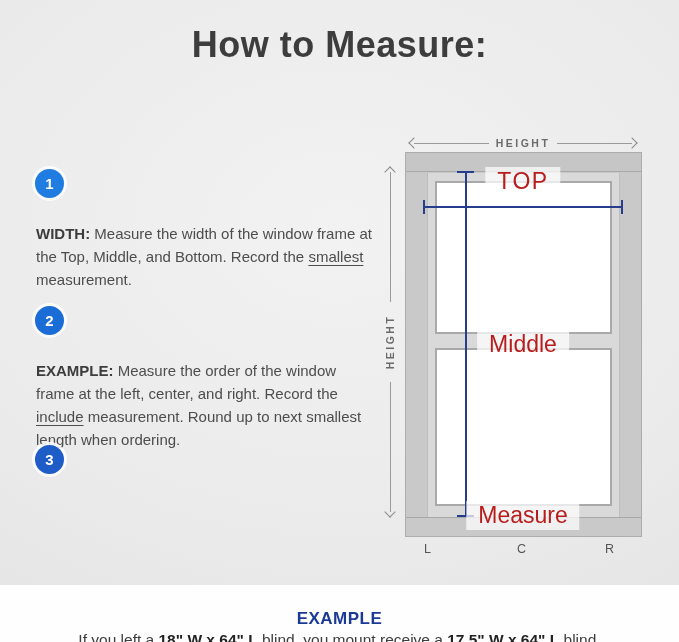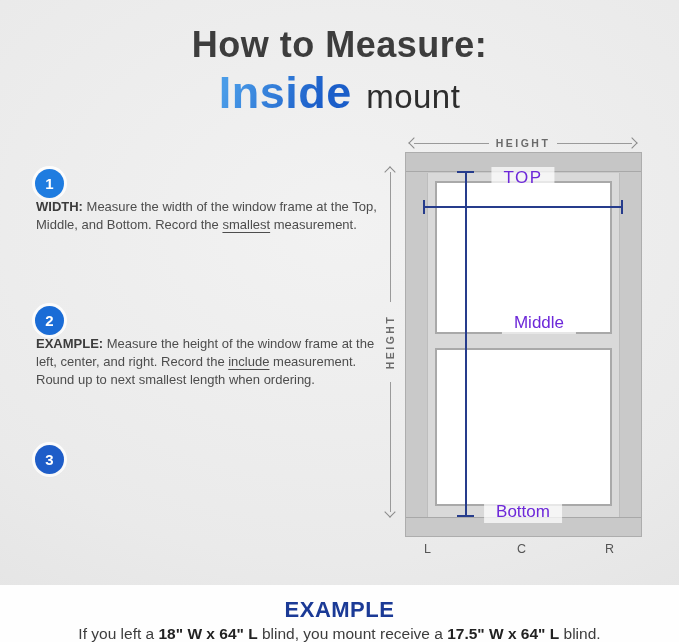--- a/index.html
+++ b/index.html
@@ -29,21 +29,21 @@
   
   .step{position:absolute;left:33px;width:345px;}
   .step-1{top:169px;} .step-2{top:306px;} .step-3{top:445px;}
   .badge{
     width:29px;height:29px;border-radius:50%;display:flex;align-items:center;justify-content:center;
     color:#fff;font-size:15px;font-weight:700;
     box-shadow:0 0 0 3px rgba(255,255,255,.85), 0 1px 3px rgba(0,0,0,.25);
     margin-left:2px;
   }
   .step-1 .badge{background:var(--badge1);} .step-2 .badge{background:var(--badge2);} .step-3 .badge{background:var(--badge3);}
-  .step p{margin-top:0;font-size:13px;line-height:18px;color:#4d4d4d;padding-left:3px;}
+  .step p{margin-top:24px;font-size:15px;line-height:23px;color:#4d4d4d;padding-left:3px;}
   .step p strong{color:#3c3c3c;font-weight:700;}
   .u{text-decoration:underline;text-underline-offset:3px;}
   
   .win{position:absolute;left:405px;top:152px;width:237px;height:385px;background:var(--frame_gray);border:1px solid #adadad;}
   .win-topbar{position:absolute;left:0;top:0;width:100%;height:19px;background:#c6c6c6;border-bottom:1px solid #a8a8a8;}
   .win-inner{position:absolute;left:21px;top:20px;right:21px;bottom:19px;background:var(--jamb_gray);border-left:1px solid #bdbdbd;border-right:1px solid #bdbdbd;}
   .pane{position:absolute;left:7px;right:7px;background:#fff;border:2px solid var(--pane_border);}
   .pane-top{top:8px;height:153px;}
   .pane-bottom{top:175px;height:158px;}
   .sill-line{position:absolute;left:0;right:0;bottom:18px;height:1px;background:#a8a8a8;}
@@ -52,65 +52,61 @@
   .vline{left:465px;top:172px;width:2px;height:345px;}
   .vtick-t{left:457px;top:171px;width:17px;height:2px;}
   .vtick-b{left:457px;top:515px;width:17px;height:2px;}
   .hline{left:424px;top:206px;width:198px;height:2px;}
   .htick-l{left:423px;top:200px;width:2px;height:14px;}
   .htick-r{left:621px;top:200px;width:2px;height:14px;}
   
   .pos-label{
     position:absolute;left:523px;transform:translateX(-50%);
     background:rgba(255,255,255,.72);padding:1px 12px;
-    font-size:17px;color:#6d28d9;white-space:nowrap;
+    font-size:23px;color:#b91c1c;white-space:nowrap;
   }
   .pos-top{top:167px;letter-spacing:1.5px;}
-  .pos-middle{top:312px;margin-left:16px;}
+  .pos-middle{top:330px;}
   .pos-bottom{top:501px;}
   
   .dim-h{position:absolute;left:410px;top:136px;width:226px;height:14px;display:flex;align-items:center;}
   .dim-v{position:absolute;left:382px;top:168px;width:16px;height:348px;display:flex;flex-direction:column;align-items:center;}
   .dim-line-h{flex:1;height:1px;background:#9a9a9a;}
   .dim-line-v{flex:1;width:1px;background:#9a9a9a;}
   .dim-text{font-size:10.5px;font-weight:600;color:#6b6b6b;letter-spacing:2.5px;padding:0 7px;}
   .dim-text-v{transform:rotate(-90deg);white-space:nowrap;padding:0;margin:34px 0;}
   .chev{width:8px;height:8px;border:solid #8a8a8a;border-width:0 0 1.5px 1.5px;flex:none;}
   .chev-left{transform:rotate(45deg);margin-right:-4px;}
   .chev-right{transform:rotate(-135deg);margin-left:-4px;}
   .chev-up{transform:rotate(135deg);margin-bottom:-4px;}
   .chev-down{transform:rotate(-45deg);margin-top:-4px;}
   
   .lcr{position:absolute;top:542px;font-size:12.5px;color:#555;letter-spacing:1px;transform:translateX(-50%);}
   .lcr-l{left:428px;} .lcr-c{left:522px;} .lcr-r{left:610px;}
   
   .example{position:absolute;left:0;top:585px;width:100%;height:57px;background:#fefefe;text-align:center;}
-  .example-heading{margin-top:12px;font-size:22px;font-weight:700;color:var(--example_navy);letter-spacing:.5px;}
+  .example-heading{margin-top:24px;font-size:17px;font-weight:700;color:var(--example_navy);letter-spacing:.5px;}
   .example-line{margin-top:2px;font-size:15.5px;color:#3d3d3d;}
   .example-line b{color:#222;font-weight:700;}
 </style>
 </head>
 <body>
 
 <div class="title">
   <div class="title-line1">How to Measure:</div>
-  <div class="title-line2">
-    <span class="title-highlight">Inside</span>
-    <span class="title-suffix">mount</span>
-  </div>
 </div>
 
 <div class="step step-1">
   <div class="badge">1</div>
   <p><strong>WIDTH:</strong><span> Measure the width of the window frame at the Top, Middle, and Bottom. Record the </span><span class="u">smallest</span><span> measurement.</span></p>
 </div>
 
 <div class="step step-2">
   <div class="badge">2</div>
-  <p><strong>EXAMPLE:</strong><span> Measure the height of the window frame at the left, center, and right. Record the </span><span class="u">include</span><span> measurement. Round up to next smallest length when ordering.</span></p>
+  <p><strong>EXAMPLE:</strong><span> Measure the order of the window frame at the left, center, and right. Record the </span><span class="u">include</span><span> measurement. Round up to next smallest length when ordering.</span></p>
 </div>
 
 <div class="step step-3">
   <div class="badge">3</div>
 </div>
 
 <div class="win">
   <div class="win-topbar"></div>
   <div class="win-inner">
     <div class="pane pane-top"></div>
@@ -121,21 +117,21 @@
 
 <div class="mline vline"></div>
 <div class="mline vtick-t"></div>
 <div class="mline vtick-b"></div>
 <div class="mline hline"></div>
 <div class="mline htick-l"></div>
 <div class="mline htick-r"></div>
 
 <div class="pos-label pos-top">TOP</div>
 <div class="pos-label pos-middle">Middle</div>
-<div class="pos-label pos-bottom">Bottom</div>
+<div class="pos-label pos-bottom">Measure</div>
 
 <div class="dim-h">
   <span class="chev chev-left"></span>
   <span class="dim-line-h"></span>
   <span class="dim-text">HEIGHT</span>
   <span class="dim-line-h"></span>
   <span class="chev chev-right"></span>
 </div>
 
 <div class="dim-v">

